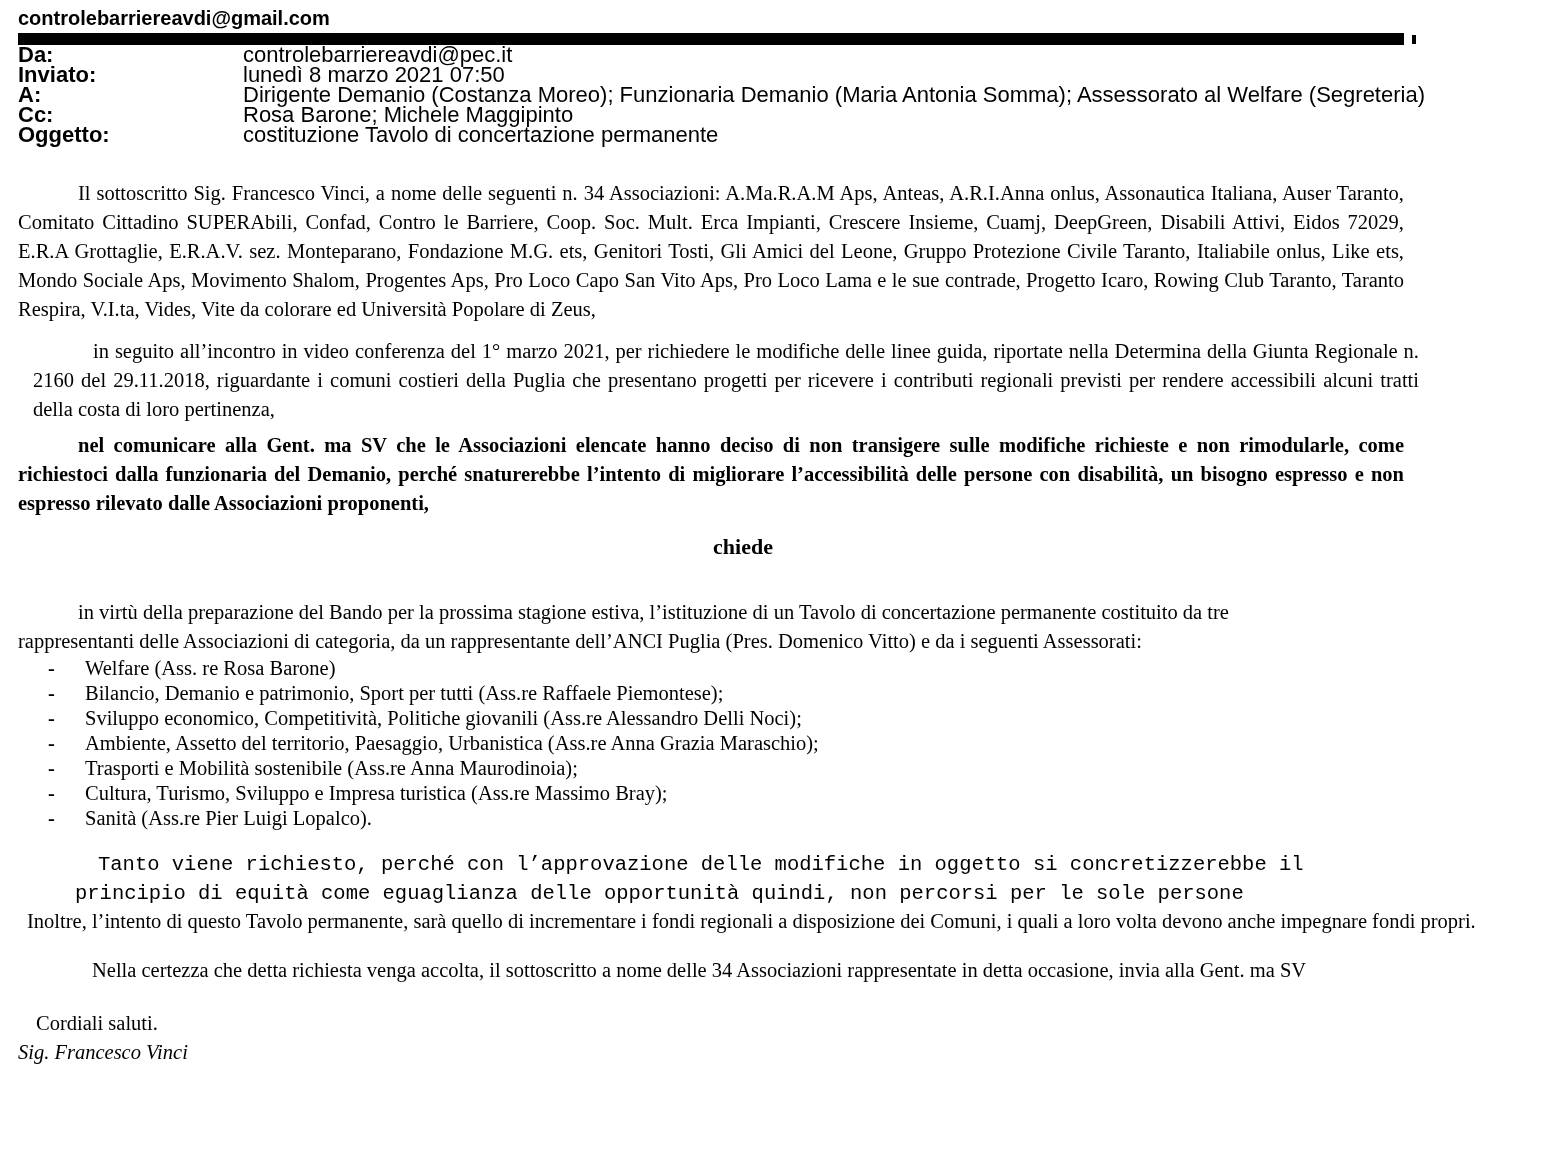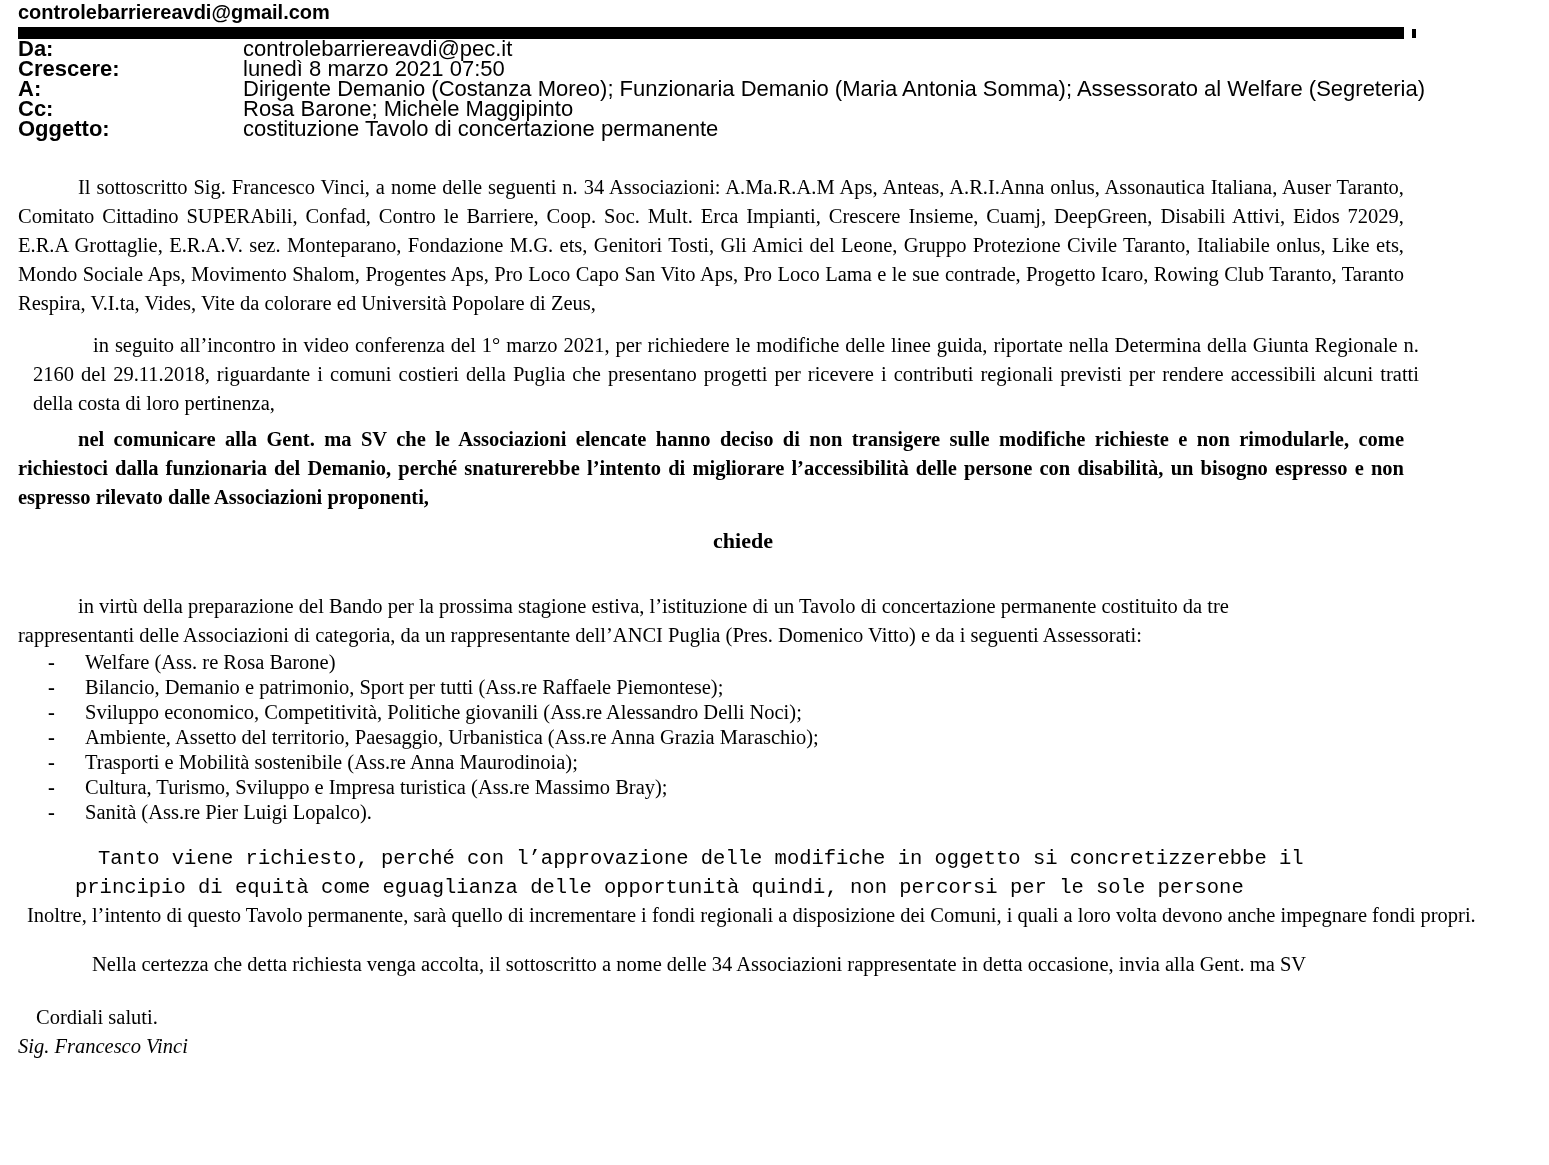--- a/index.html
+++ b/index.html
@@ -3,21 +3,21 @@
 <meta charset="utf-8">
 <style>
   * { box-sizing: border-box; }
   html, body { margin: 0; padding: 0; }
   body {
     width: 1549px; height: 1165px;
     background: #ffffff; color: #000000;
     font-family: "Liberation Serif", serif;
     overflow: hidden;
   }
-  .page { padding-left: 18px; }
+  .page { padding-left: 18px; padding-top: 6px; }
 
   
   .title {
     font-family: "Liberation Sans", sans-serif;
     font-weight: 700; font-size: 20px; line-height: 24px;
   }
   .rule-row { display: flex; align-items: center; margin-top: 3px; height: 12px; }
   .rule { width: 1386px; height: 12px; background: #000; }
   .tick { width: 4px; height: 9px; background: #000; margin-left: 8px; }
 
@@ -64,21 +64,21 @@
     <div class="rule"></div>
     <div class="tick"></div>
   </div>
 
   <div class="fields">
     <div class="frow">
       <div class="flabel">Da:</div>
       <div class="fvalue">controlebarriereavdi@pec.it</div>
     </div>
     <div class="frow">
-      <div class="flabel">Crescere:</div>
+      <div class="flabel">Inviato:</div>
       <div class="fvalue">lunedì 8 marzo 2021 07:50</div>
     </div>
     <div class="frow">
       <div class="flabel">A:</div>
       <div class="fvalue">Dirigente Demanio (Costanza Moreo); Funzionaria Demanio (Maria Antonia Somma); Assessorato al Welfare (Segreteria)</div>
     </div>
     <div class="frow">
       <div class="flabel">Cc:</div>
       <div class="fvalue">Rosa Barone; Michele Maggipinto</div>
     </div>

